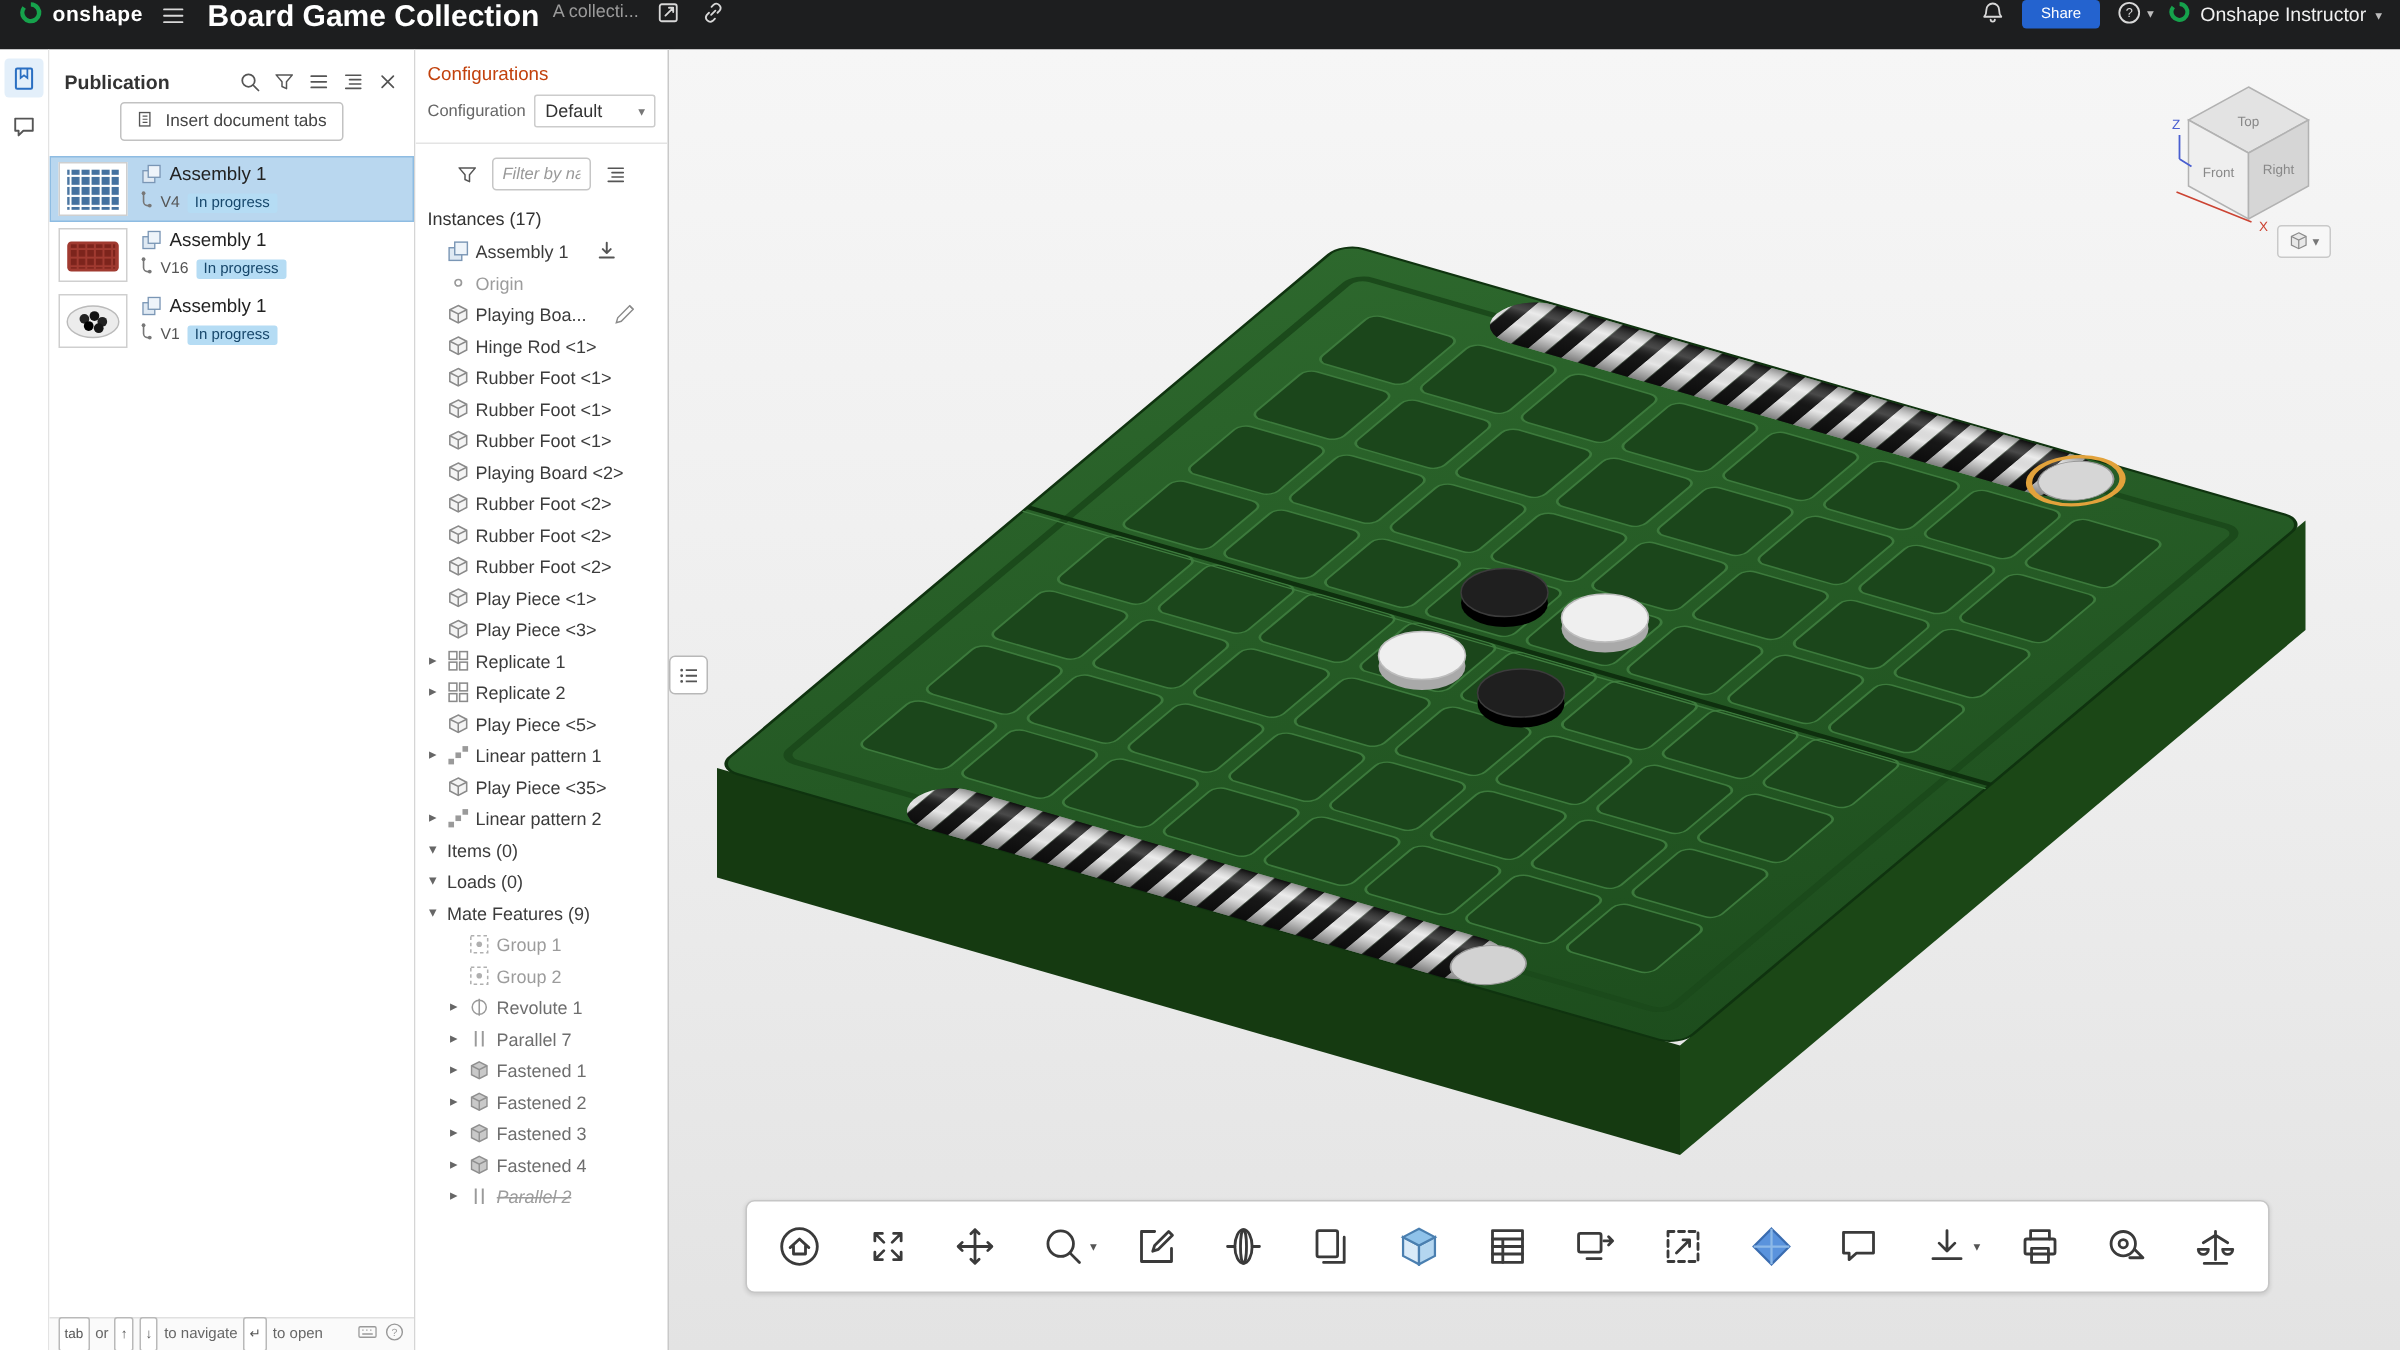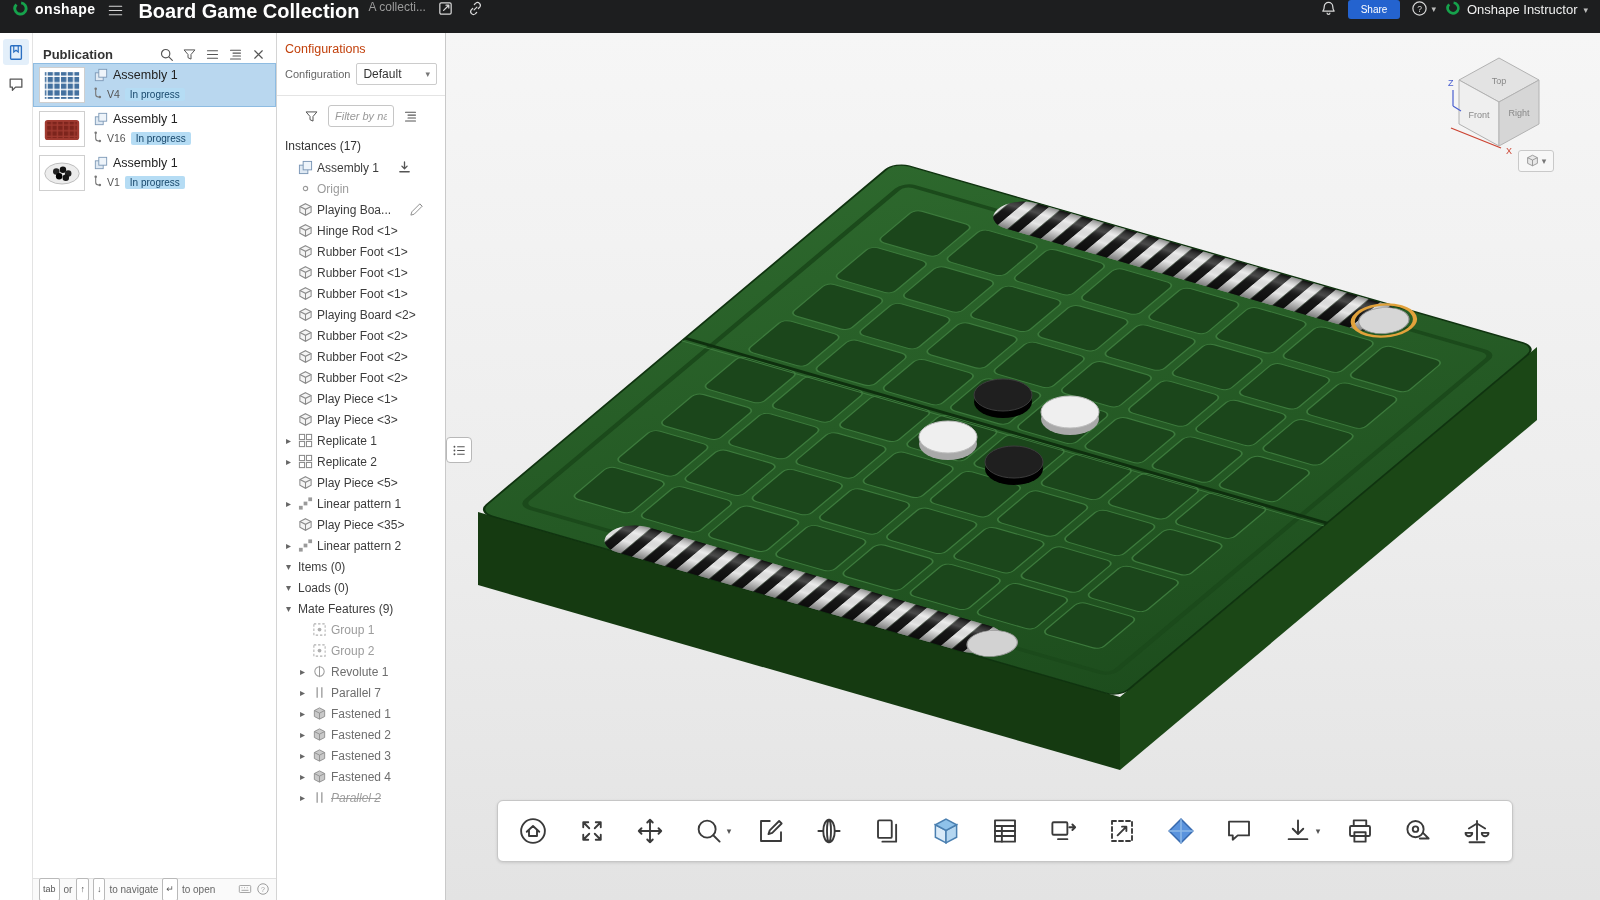--- a/index.html
+++ b/index.html
@@ -187,20 +187,29 @@
       <span class="hicon">
           <svg viewBox="0 0 18 18">
             <path d="M3 3.8 H15 M6 7.3 H15 M6 10.8 H15 M3 14.3 H15" fill="none" stroke="#555" stroke-width="1.3" stroke-linecap="round"></path>
           </svg>
         </span>
       <span class="hicon">
           <svg viewBox="0 0 18 18">
             <path d="M4.5 4.5 L13.5 13.5 M13.5 4.5 L4.5 13.5" fill="none" stroke="#555" stroke-width="1.4" stroke-linecap="round" stroke-linejoin="round"></path>
           </svg>
         </span>
+    </div>
+    <div class="insert-wrap">
+      <button class="insert-btn">
+        <span><svg viewBox="0 0 16 16">
+              <rect x="2.5" y="2.5" width="8.5" height="11" fill="#fff" stroke="#555" stroke-width="1.1"></rect>
+              <path d="M5 5.5 H9 M5 8 H9 M5 10.5 H9" stroke="#555" stroke-width="1" fill="none"></path>
+            </svg></span>
+        <span>Insert document tabs</span>
+      </button>
     </div>
     <div class="pub-list">
         <div class="pub-item sel">
       <div class="thumb">
             <svg viewBox="0 0 44 32">
               <defs>
                 <pattern id="tg1" width="7" height="7" patternUnits="userSpaceOnUse">
                   <rect width="5.6" height="5.6" fill="#44719f"></rect>
                 </pattern>
               </defs>

